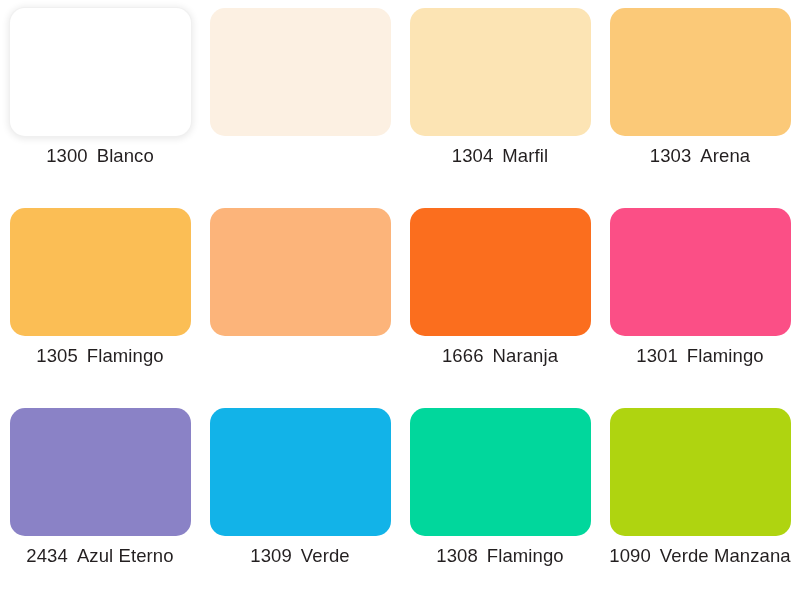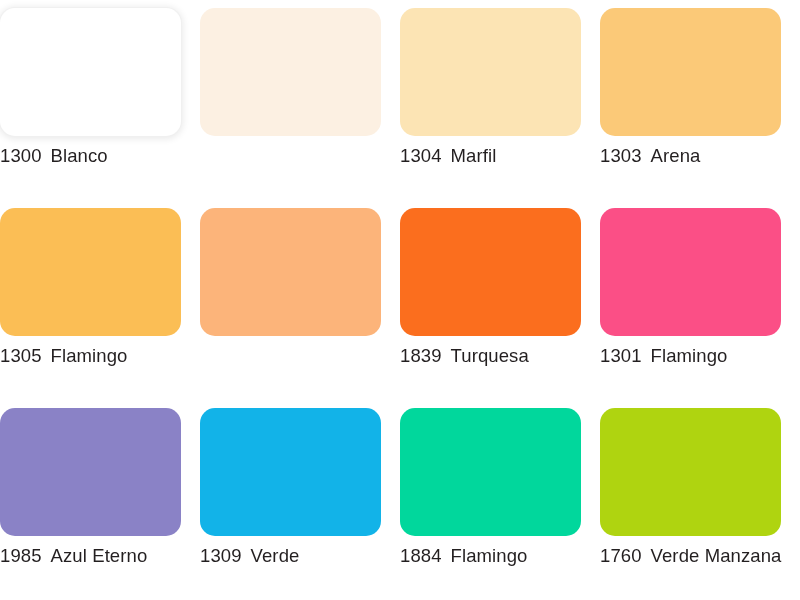--- a/index.html
+++ b/index.html
@@ -22,21 +22,21 @@
     display: grid;
     grid-template-columns: repeat(4, 1fr);
     grid-template-rows: repeat(3, 1fr);
     padding: 0;
   }
 
   .swatch-cell {
     position: relative;
     display: flex;
     flex-direction: column;
-    align-items: flex-start;
+    align-items: center;
     justify-content: flex-start;
     padding-top: 8px;
   }
 
   .swatch-chip {
     width: 181px;
     height: 128px;
     border-radius: 15px;
     box-sizing: border-box;
   }
@@ -84,35 +84,35 @@
     </div>
     <div class="swatch-cell">
       <div class="swatch-chip" style="background: rgb(251, 190, 85);"></div>
       <div class="swatch-caption"><span class="swatch-code">1305</span><span class="swatch-name">Flamingo</span></div>
     </div>
     <div class="swatch-cell">
       <div class="swatch-chip" style="background: rgb(252, 180, 122);"></div>
     </div>
     <div class="swatch-cell">
       <div class="swatch-chip" style="background: rgb(251, 110, 30);"></div>
-      <div class="swatch-caption"><span class="swatch-code">1839</span><span class="swatch-name">Turquesa</span></div>
+      <div class="swatch-caption"><span class="swatch-code">1666</span><span class="swatch-name">Naranja</span></div>
     </div>
     <div class="swatch-cell">
       <div class="swatch-chip" style="background: rgb(251, 79, 134);"></div>
       <div class="swatch-caption"><span class="swatch-code">1301</span><span class="swatch-name">Flamingo</span></div>
     </div>
     <div class="swatch-cell">
       <div class="swatch-chip" style="background: rgb(138, 130, 198);"></div>
-      <div class="swatch-caption"><span class="swatch-code">1985</span><span class="swatch-name">Azul Eterno</span></div>
+      <div class="swatch-caption"><span class="swatch-code">2434</span><span class="swatch-name">Azul Eterno</span></div>
     </div>
     <div class="swatch-cell">
       <div class="swatch-chip" style="background: rgb(18, 179, 232);"></div>
       <div class="swatch-caption"><span class="swatch-code">1309</span><span class="swatch-name">Verde</span></div>
     </div>
     <div class="swatch-cell">
       <div class="swatch-chip" style="background: rgb(1, 215, 156);"></div>
-      <div class="swatch-caption"><span class="swatch-code">1884</span><span class="swatch-name">Flamingo</span></div>
+      <div class="swatch-caption"><span class="swatch-code">1308</span><span class="swatch-name">Flamingo</span></div>
     </div>
     <div class="swatch-cell">
       <div class="swatch-chip" style="background: rgb(175, 212, 16);"></div>
-      <div class="swatch-caption"><span class="swatch-code">1760</span><span class="swatch-name">Verde Manzana</span></div>
+      <div class="swatch-caption"><span class="swatch-code">1090</span><span class="swatch-name">Verde Manzana</span></div>
     </div>
   </div>
 
 </body></html>

